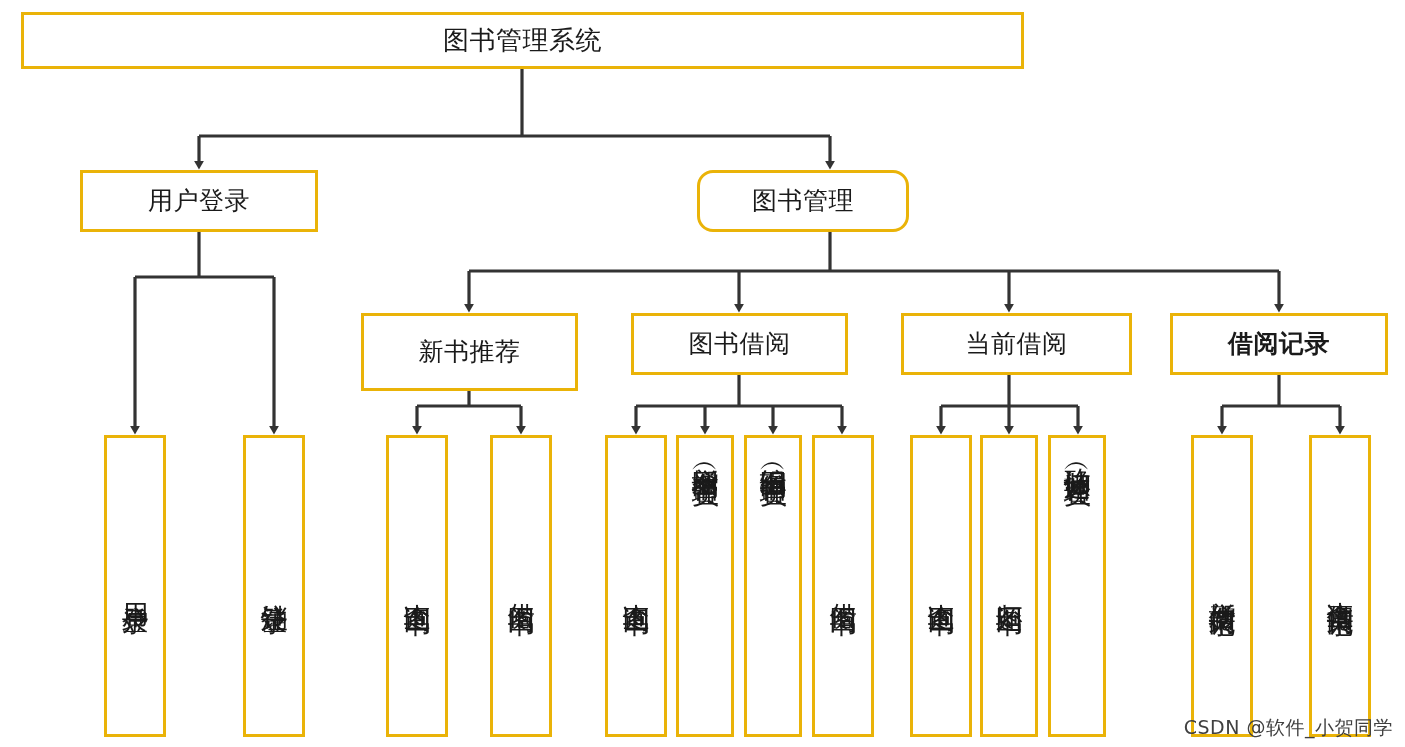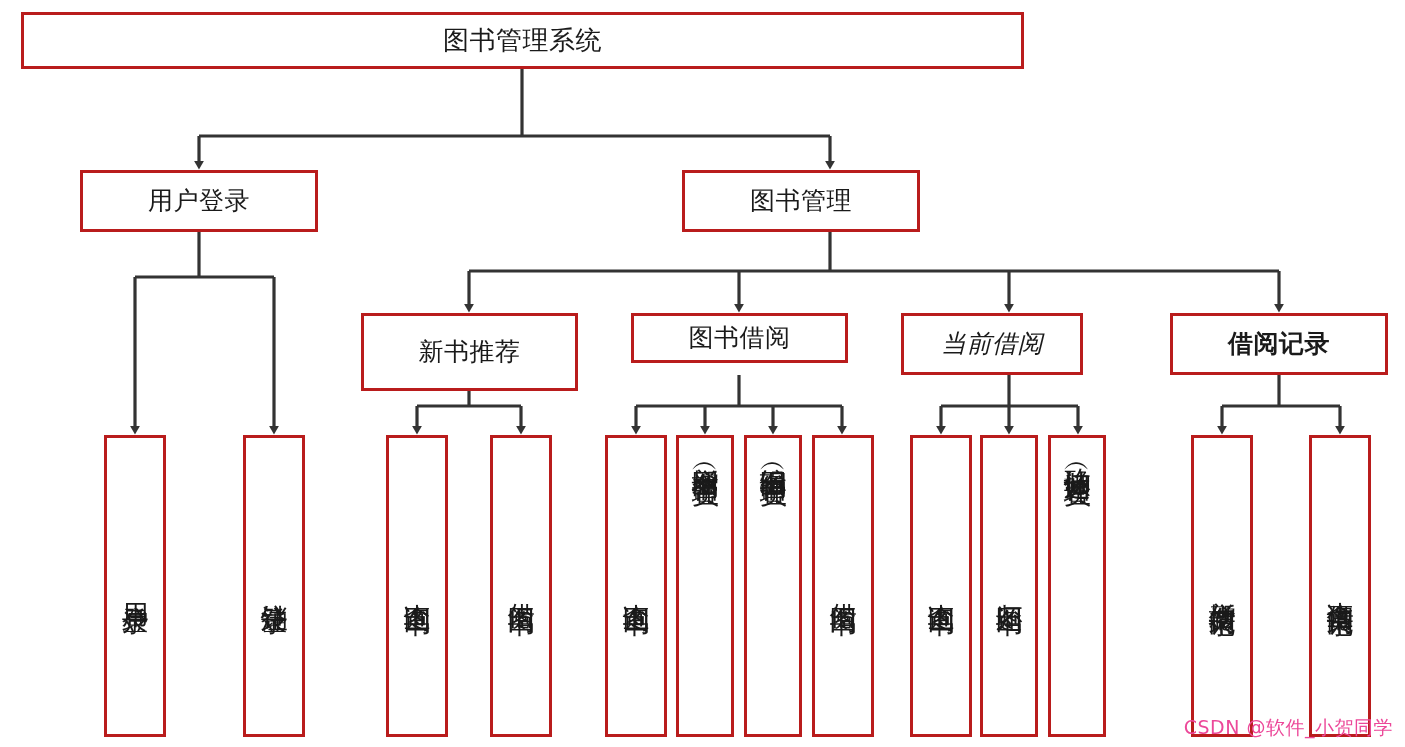--- a/index.html
+++ b/index.html
@@ -24,21 +24,21 @@
     left: 0;
     top: 0;
     width: 1405px;
     height: 747px;
     pointer-events: none;
   }
   .node {
     position: absolute;
     box-sizing: border-box;
     background: #ffffff;
-    border: 3px solid #b91c1c;
+    border: 3px solid #eab308;
     display: flex;
     align-items: center;
     justify-content: center;
     color: #1a1a1a;
     z-index: 2;
   }
   .node .node-label {
     text-align: center;
     line-height: 1.18;
     letter-spacing: 0.5px;
@@ -66,21 +66,21 @@
   }
   .node.vert.centered {
     align-items: center;
     padding-top: 0;
   }
   #watermark {
     position: absolute;
     right: 12px;
     bottom: 6px;
     font-size: 19px;
-    color: #ec4899;
+    color: #404040;
     letter-spacing: 0.5px;
     z-index: 5;
     white-space: nowrap;
   }
 </style>
 </head>
 <body>
 
 <div id="diagram-root">
 
@@ -134,31 +134,31 @@
     </g>
   </svg>
 
   <div class="node horiz root" style="left:21px; top:12px; width:1003px; height:57px;">
     <span class="node-label">图书管理系统</span>
   </div>
 
   <div class="node horiz" style="left:80px; top:170px; width:238px; height:62px;">
     <span class="node-label">用户登录</span>
   </div>
-  <div class="node horiz" style="left:682px; top:170px; width:238px; height:62px;">
+  <div class="node horiz" style="left:697px; top:170px; width:212px; height:62px;border-radius:16px;">
     <span class="node-label">图书管理</span>
   </div>
 
   <div class="node horiz" style="left:361px; top:313px; width:217px; height:78px;">
     <span class="node-label">新书推荐</span>
   </div>
-  <div class="node horiz" style="left:631px; top:313px; width:217px; height:50px;">
+  <div class="node horiz" style="left:631px; top:313px; width:217px; height:62px;">
     <span class="node-label">图书借阅</span>
   </div>
-  <div class="node horiz" style="left:901px; top:313px; width:182px; height:62px;font-style:italic;">
+  <div class="node horiz" style="left:901px; top:313px; width:231px; height:62px;">
     <span class="node-label">当前借阅</span>
   </div>
   <div class="node horiz" style="left:1170px; top:313px; width:218px; height:62px;font-weight:bold;">
     <span class="node-label">借阅记录</span>
   </div>
 
   <div class="node vert centered" style="left:104px; top:435px; width:62px; height:302px;">
     <span class="node-label">用户登录</span>
   </div>
   <div class="node vert centered" style="left:243px; top:435px; width:62px; height:302px;">

